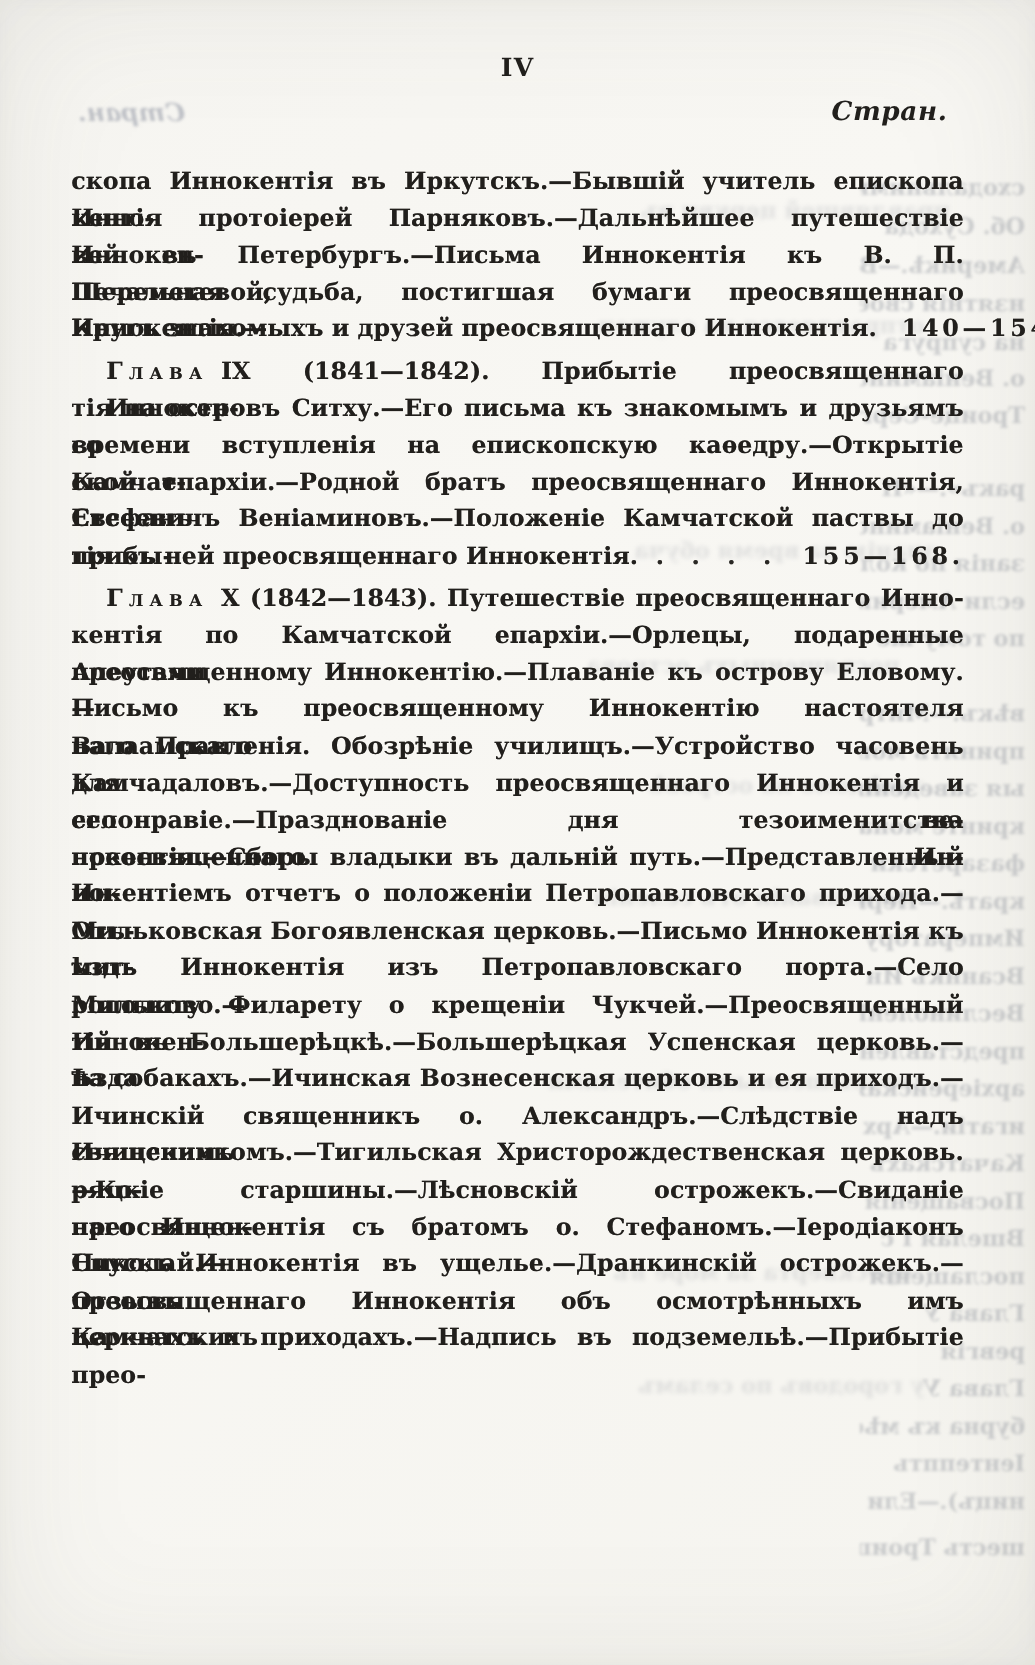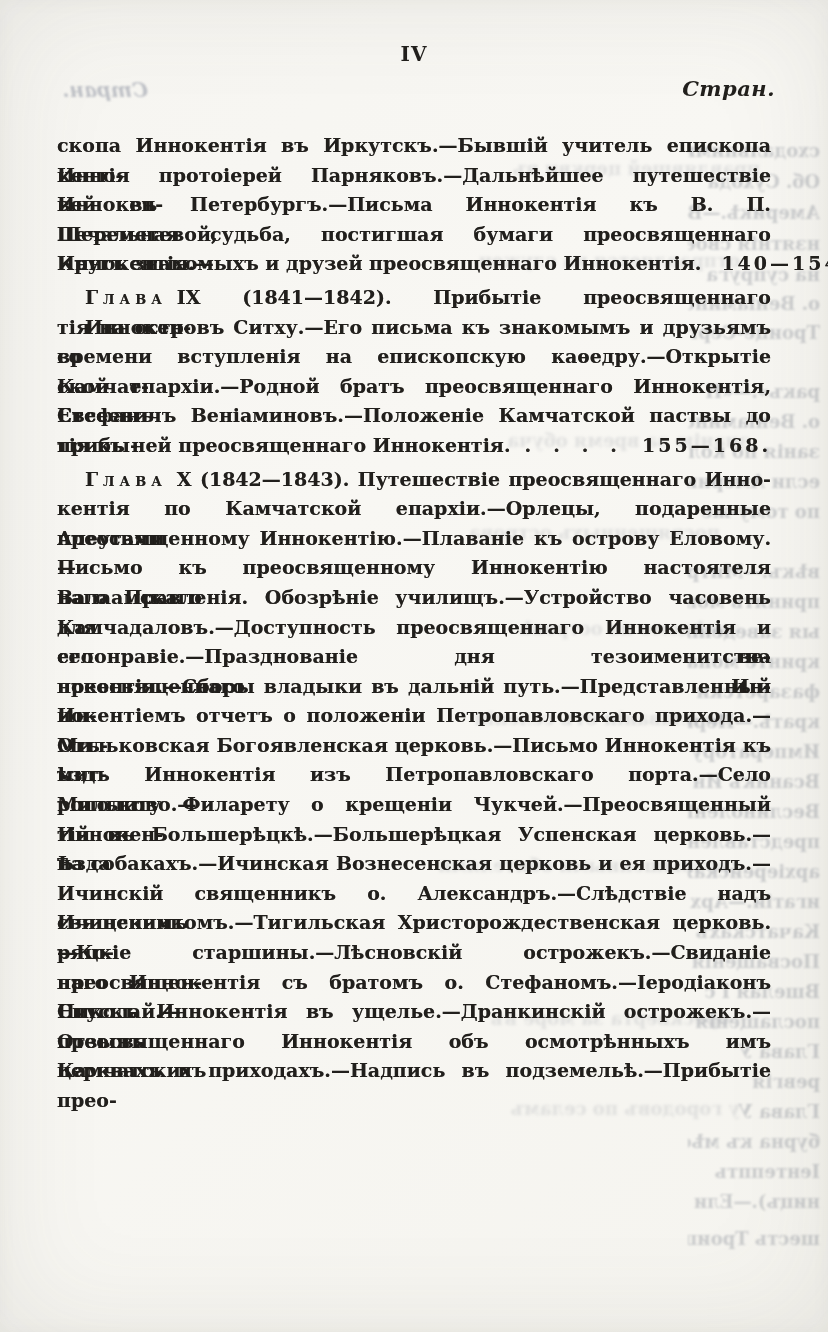--- a/index.html
+++ b/index.html
@@ -11,21 +11,21 @@
     overflow:hidden;
     font-family:"DejaVu Serif","Liberation Serif",serif;
     color:#211f1c;
   }
   
   .folio{
     position:absolute;top:42px;left:0;width:100%;
     text-align:center;font-size:20px;font-weight:700;letter-spacing:1px;
   }
   .col-header{
-    position:absolute;top:76px;right:53px;
+    position:absolute;top:76px;right:70px;
     font-size:21px;font-weight:700;font-style:italic;letter-spacing:0.5px;
   }
   .toc{
     position:absolute;left:57px;top:131px;width:714px;
     font-size:19px;font-weight:700;
     text-shadow:0 0 0.5px rgba(25,22,18,0.55);
   }
   .line{
     height:29.6px;line-height:29.6px;
     text-align:justify;text-align-last:justify;

